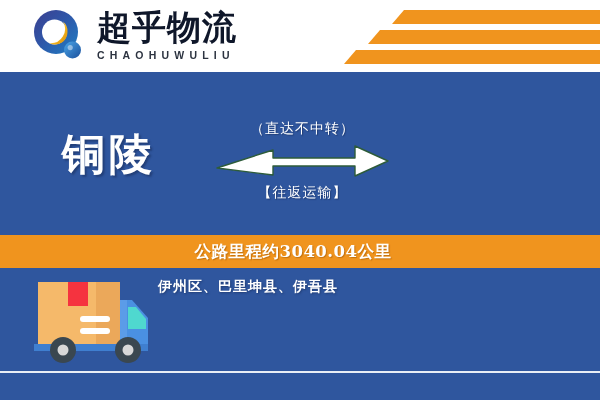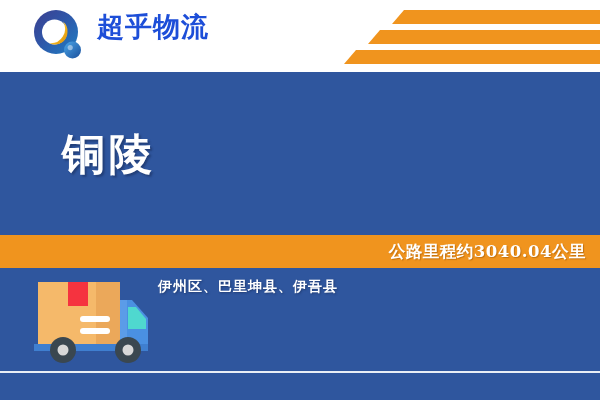--- a/index.html
+++ b/index.html
@@ -40,23 +40,23 @@
   }
   .brand-text {
     position: absolute;
     left: 97px;
     top: 8px;
     width: 180px;
     height: 58px;
   }
   .brand-cn {
     font-family: "DejaVu Sans", "Liberation Sans", sans-serif;
-    font-size: 27px;
-    font-weight: bold;
-    color: #1d4ed8;
+    font-size: 34px;
+    font-weight: bold;
+    color: #0f172a;
     letter-spacing: 1px;
     line-height: 38px;
     white-space: nowrap;
   }
   .brand-en {
     font-family: "Liberation Sans", sans-serif;
     font-size: 10.5px;
     font-weight: bold;
     color: #2c3340;
     letter-spacing: 5.2px;
@@ -140,21 +140,21 @@
   
   .infobar {
     position: absolute;
     left: 0;
     top: 235px;
     width: 600px;
     height: 33px;
     background: #f0941e;
     display: flex;
     align-items: center;
-    justify-content: flex-end;
+    justify-content: center;
   }
   .infobar-text {
     font-family: "DejaVu Serif", "Liberation Serif", serif;
     font-size: 16.5px;
     font-weight: bold;
     color: #ffffff;
     letter-spacing: 0.5px;
     white-space: nowrap;
     text-shadow: 1px 1px 1px rgba(150,80,0,0.5);
   }
@@ -224,33 +224,45 @@
         <circle cx="23" cy="23" r="22" fill="url(#lgBlue)"></circle>
         <circle cx="21.5" cy="23" r="12.5" fill="#ffffff"></circle>
         <path d="M34.5 23a12.5 12.5 0 0 1-18.2 11.2A14.5 14.5 0 0 0 30 12.4 12.48 12.48 0 0 1 34.5 23z" fill="url(#lgGold)"></path>
         <circle cx="39.5" cy="41" r="8.5" fill="url(#lgDot)"></circle>
         <circle cx="37.2" cy="38.6" r="2.6" fill="#ffffff" opacity="0.45"></circle>
       </svg>
     </div>
 
     <div class="brand-text">
       <div class="brand-cn">超乎物流</div>
+      <div class="brand-en">CHAOHUWULIU</div>
     </div>
 
     <div class="stripes">
       <div class="stripe s1"></div>
       <div class="stripe s2"></div>
       <div class="stripe s3"></div>
     </div>
   </div>
 
   <div class="route">
 
     <div class="city city-origin">铜陵</div>
 
+    <div class="mid">
+      <div class="mid-top">（直达不中转）</div>
+
+      <div class="arrow-box">
+        <svg width="175" height="36" viewBox="0 0 175 36">
+          <path d="M2 26 L58 8 L58 16 L140 16 L140 4 L173 19 L140 34 L140 24 L58 24 L58 33 Z" fill="#ffffff" stroke="#2e5c3a" stroke-width="1.4" stroke-linejoin="round"></path>
+        </svg>
+      </div>
+
+      <div class="mid-bot">【往返运输】</div>
+    </div>
 
   </div>
 
   <div class="infobar">
     <span class="infobar-text">公路里程约3040.04公里</span>
     <span class="infobar-sep"></span>
   </div>
 
   <div class="bottom">
 

